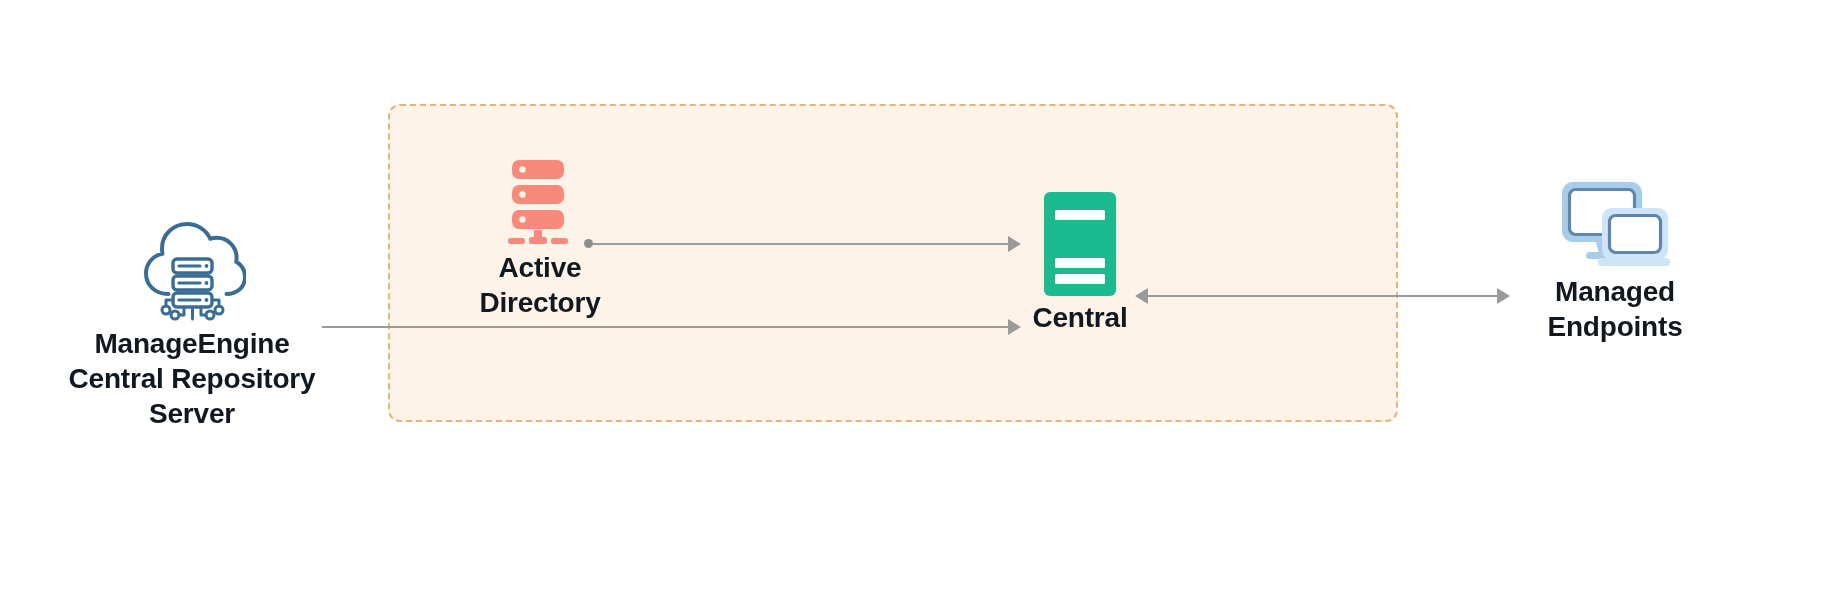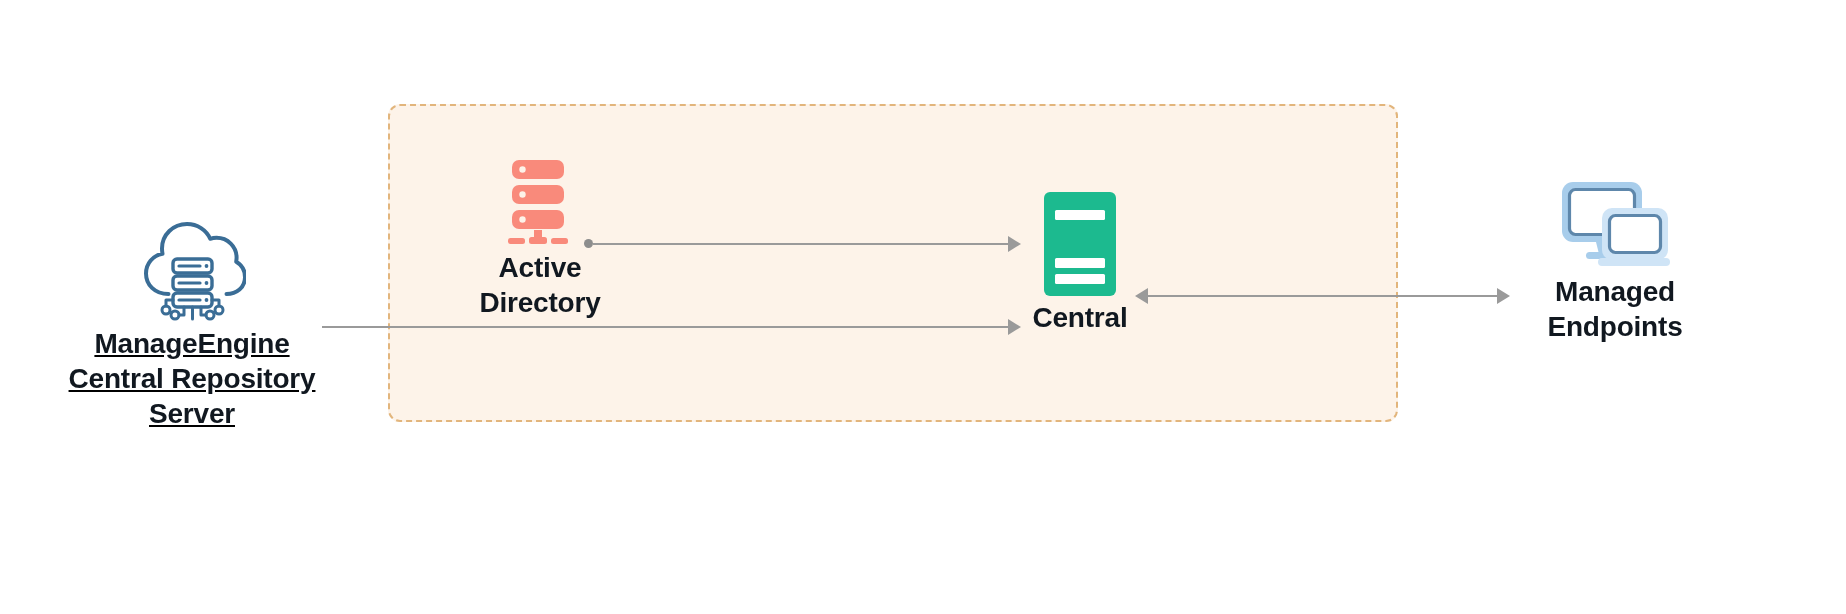--- a/index.html
+++ b/index.html
@@ -44,21 +44,21 @@
     font-size: 28px;
     font-weight: bold;
     color: #111820;
     line-height: 1.25;
     text-align: center;
     white-space: pre-line;
     letter-spacing: -0.2px;
   }
 
   
-  #node-central-repo  { left: 42px;   top: 222px; width: 300px; text-decoration: underline; }
+  #node-central-repo  { left: 42px;   top: 222px; width: 300px; }
   #node-active-dir    { left: 440px;  top: 160px; width: 200px; }
   #node-server        { left: 1000px; top: 192px; width: 160px; }
   #node-endpoints     { left: 1490px; top: 178px; width: 250px; }
 
   .icon-box { display: block; }
 
   
   .conn { position: absolute; height: 2px; background: #9a9a9a; }
   .conn-dot {
     position: absolute;

